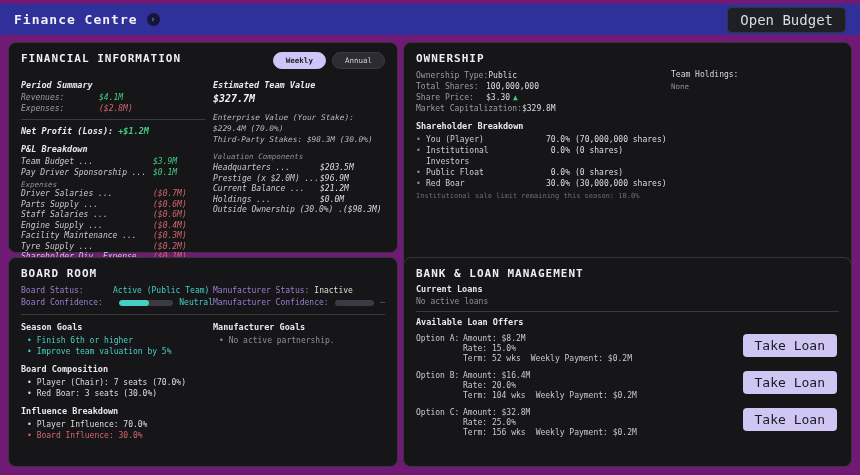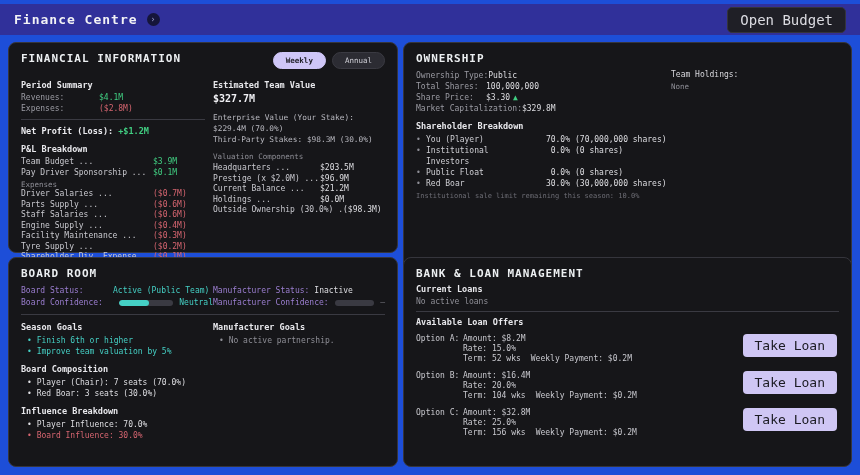--- a/index.html
+++ b/index.html
@@ -1,17 +1,17 @@
 <!DOCTYPE html>
 <html><head>
 <meta charset="utf-8">
 <style>
   html,body{margin:0;padding:0;background:#09090b;}
   .stage{position:relative;width:860px;height:475px;overflow:hidden;
-         font-family:"DejaVu Sans Mono",monospace;color:#dfdfe3;background:#1d4ed8;}
+         font-family:"DejaVu Sans Mono",monospace;color:#dfdfe3;background:#701a75;}
 
   
   .titlebar{position:absolute;top:4px;left:0;width:860px;height:31px;background:#30309a;
             display:flex;align-items:center;padding:0 14px;box-sizing:border-box;}
   .tb-title{font-size:13px;font-weight:bold;color:#f2f2f5;letter-spacing:1px;}
   .help-badge{width:13px;height:13px;border-radius:50%;background:#15153a;color:#9a9ad0;
               display:inline-flex;align-items:center;justify-content:center;font-size:9px;
               margin-left:9px;cursor:pointer;line-height:1;}
   .tb-btn{margin-left:auto;background:#1f1f26;color:#dcdce2;border:1px solid #34343c;
           border-radius:5px;padding:4px 12px;font-size:14px;font-family:inherit;cursor:pointer;}
@@ -39,21 +39,21 @@
   .dim{color:#6d6d75;}
 
   hr.div{border:none;border-top:1px solid #3a3a42;margin:5px 0;}
 
   
   .panel-head{display:flex;align-items:flex-start;justify-content:space-between;}
   .toggle{display:flex;gap:6px;}
   .pill{font-family:inherit;font-size:7.5px;border-radius:9px;padding:3px 12px;cursor:pointer;
         background:#2c2c33;color:#cfcfd6;border:1px solid #3a3a42;}
   .pill.active{background:#cfc6f7;color:#1b1b22;border-color:#cfc6f7;font-weight:bold;}
-  .fin-cols{display:flex;margin-top:4px;}
+  .fin-cols{display:flex;margin-top:4px;font-style:italic;}
   .fin-left{width:184px;flex:none;}
   .fin-right{flex:1;margin-left:8px;}
   .ps-row .lab{width:78px;flex:none;}
   .pnl-row .lab{width:132px;flex:none;}
   .val-row .lab{width:107px;flex:none;}
   .netprofit{font-size:8.5px;font-weight:bold;color:#ececf0;line-height:12px;}
   .big-val{font-size:10px;font-weight:bold;color:#f0f0f4;margin:1px 0 8px 0;}
   .subline{font-size:7.8px;color:#b9b9c0;line-height:11px;}
 
   

